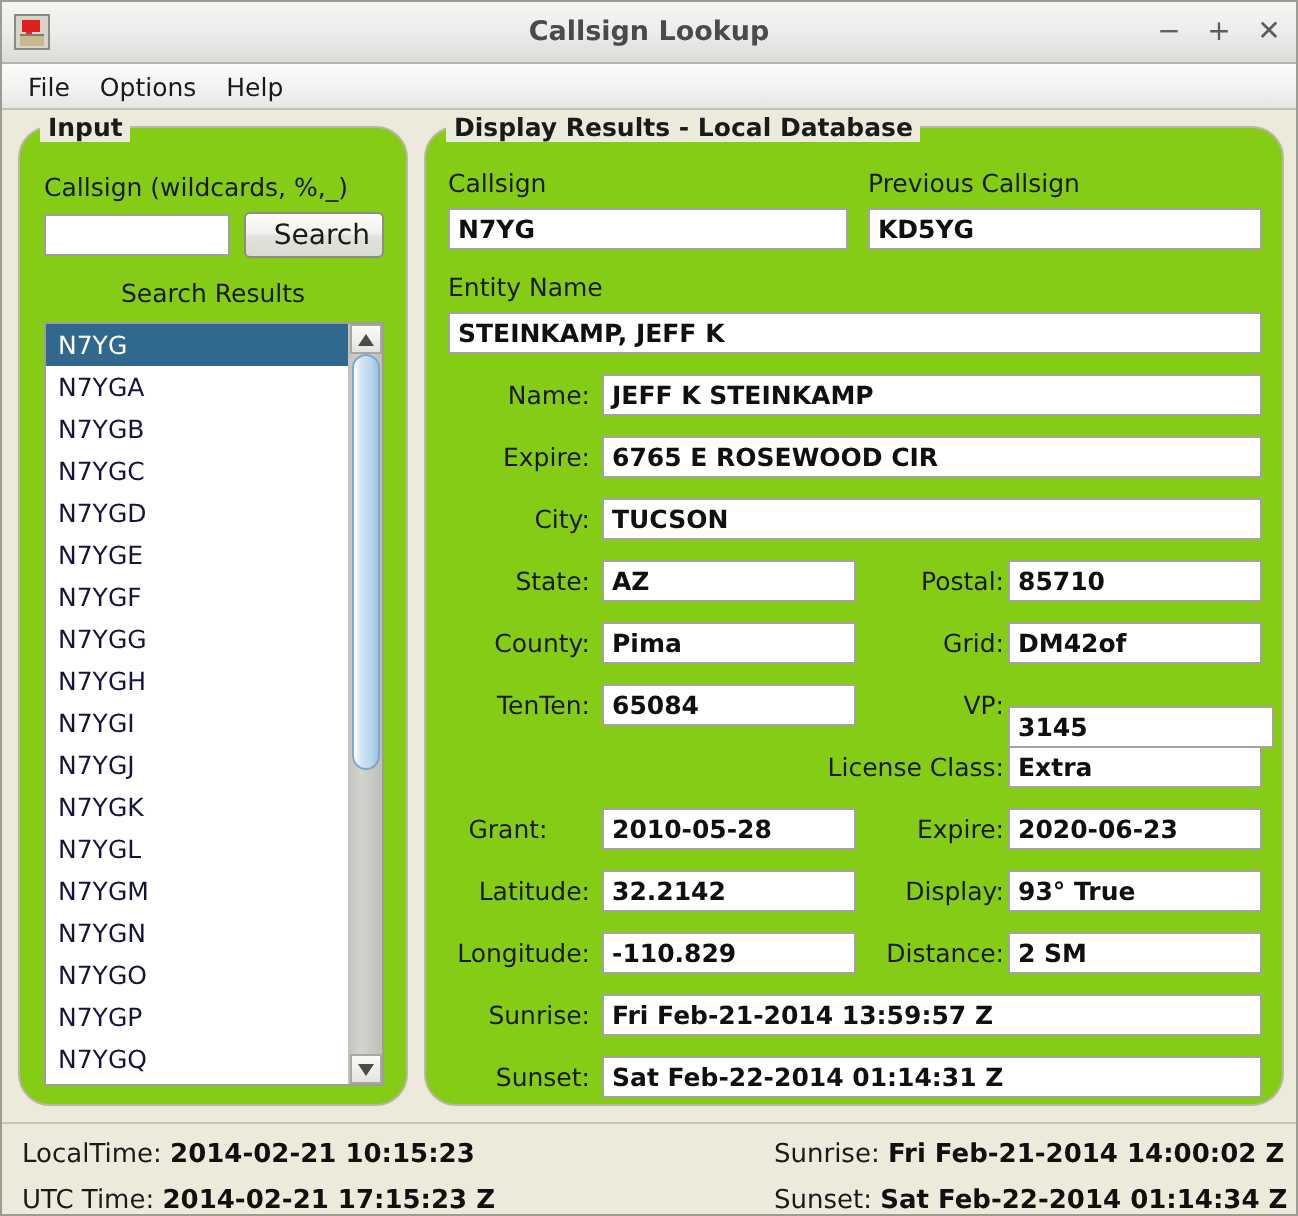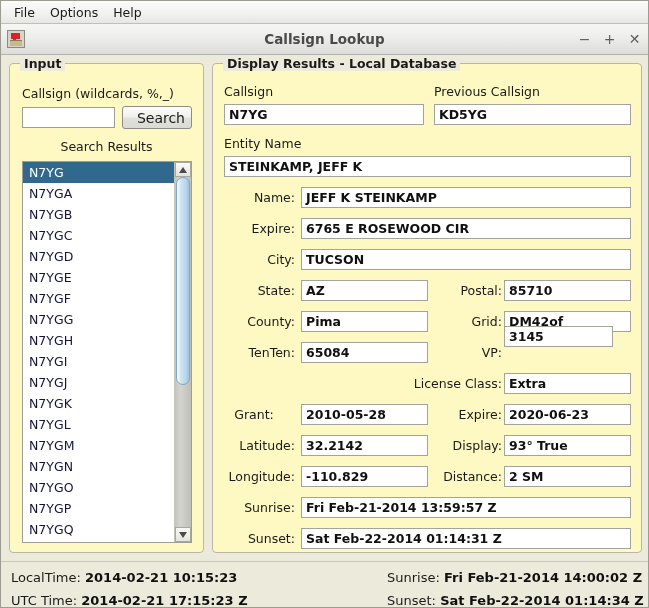--- a/index.html
+++ b/index.html
@@ -113,22 +113,22 @@
     position: relative;
     height: 506px;
     background: #ecebdb;
     padding: 0;
   }
 
   
   .groupbox {
     position: absolute;
     border: 1px solid #b9b8a6;
-    border-radius: 4px;
-    background: #fef9c3;
+    border-radius: 16px;
+    background: #84cc16;
     box-sizing: border-box;
   }
   .groupbox > .gb-title {
     position: absolute;
     top: -8px;
     left: 10px;
     padding: 0 4px;
     background: #ecebdb;
     font-weight: bold;
     font-size: 12.5px;
@@ -321,38 +321,38 @@
   .status-row .sv {
     font-weight: bold;
     color: #101010;
   }
 </style>
 </head>
 <body>
 
 <div id="window">
 
-  <div id="menubar">
-    <div class="menu-item">File</div>
-    <div class="menu-item">Options</div>
-    <div class="menu-item">Help</div>
-  </div>
-
   <div id="titlebar">
     <div id="app-icon">
       <div class="ic-red"></div>
       <div class="ic-stand"></div>
       <div class="ic-base"></div>
     </div>
     <div id="title-text">Callsign Lookup</div>
     <div id="win-buttons">
       <div class="wb">−</div>
       <div class="wb">+</div>
       <div class="wb">✕</div>
     </div>
+  </div>
+
+  <div id="menubar">
+    <div class="menu-item">File</div>
+    <div class="menu-item">Options</div>
+    <div class="menu-item">Help</div>
   </div>
 
   <div id="content">
 
     <div class="groupbox" id="input-panel">
       <div class="gb-title">Input</div>
 
       <div id="callsign-hint">Callsign (wildcards, %,_)</div>
 
       <input id="callsign-input" type="text" value="" style="">
@@ -424,21 +424,21 @@
       <div class="fld-box" style="left:291px; top:216px; width:127px;">85710</div>
 
       <div class="fld-label right" style="left:0px; top:248px; width:82px;">County:</div>
       <div class="fld-box" style="left:88px; top:247px; width:127px;">Pima</div>
       <div class="fld-label right" style="left:216px; top:248px; width:73px;">Grid:</div>
       <div class="fld-box" style="left:291px; top:247px; width:127px;">DM42of</div>
 
       <div class="fld-label right" style="left:0px; top:279px; width:82px;">TenTen:</div>
       <div class="fld-box" style="left:88px; top:278px; width:127px;">65084</div>
       <div class="fld-label right" style="left:216px; top:279px; width:73px;">VP:</div>
-      <div class="fld-box" style="left:291px; top:262px; width:109px;">3145</div>
+      <div class="fld-box" style="left:291px; top:289px; width:133px;">3145</div>
 
       <div class="fld-label right" style="left:120px; top:310px; width:169px;">License Class:</div>
       <div class="fld-box" style="left:291px; top:309px; width:127px;">Extra</div>
 
       <div class="fld-label right" style="left:0px; top:341px; width:82px;text-align:center;">Grant:</div>
       <div class="fld-box" style="left:88px; top:340px; width:127px;">2010-05-28</div>
       <div class="fld-label right" style="left:216px; top:341px; width:73px;">Expire:</div>
       <div class="fld-box" style="left:291px; top:340px; width:127px;">2020-06-23</div>
 
       <div class="fld-label right" style="left:0px; top:372px; width:82px;">Latitude:</div>

